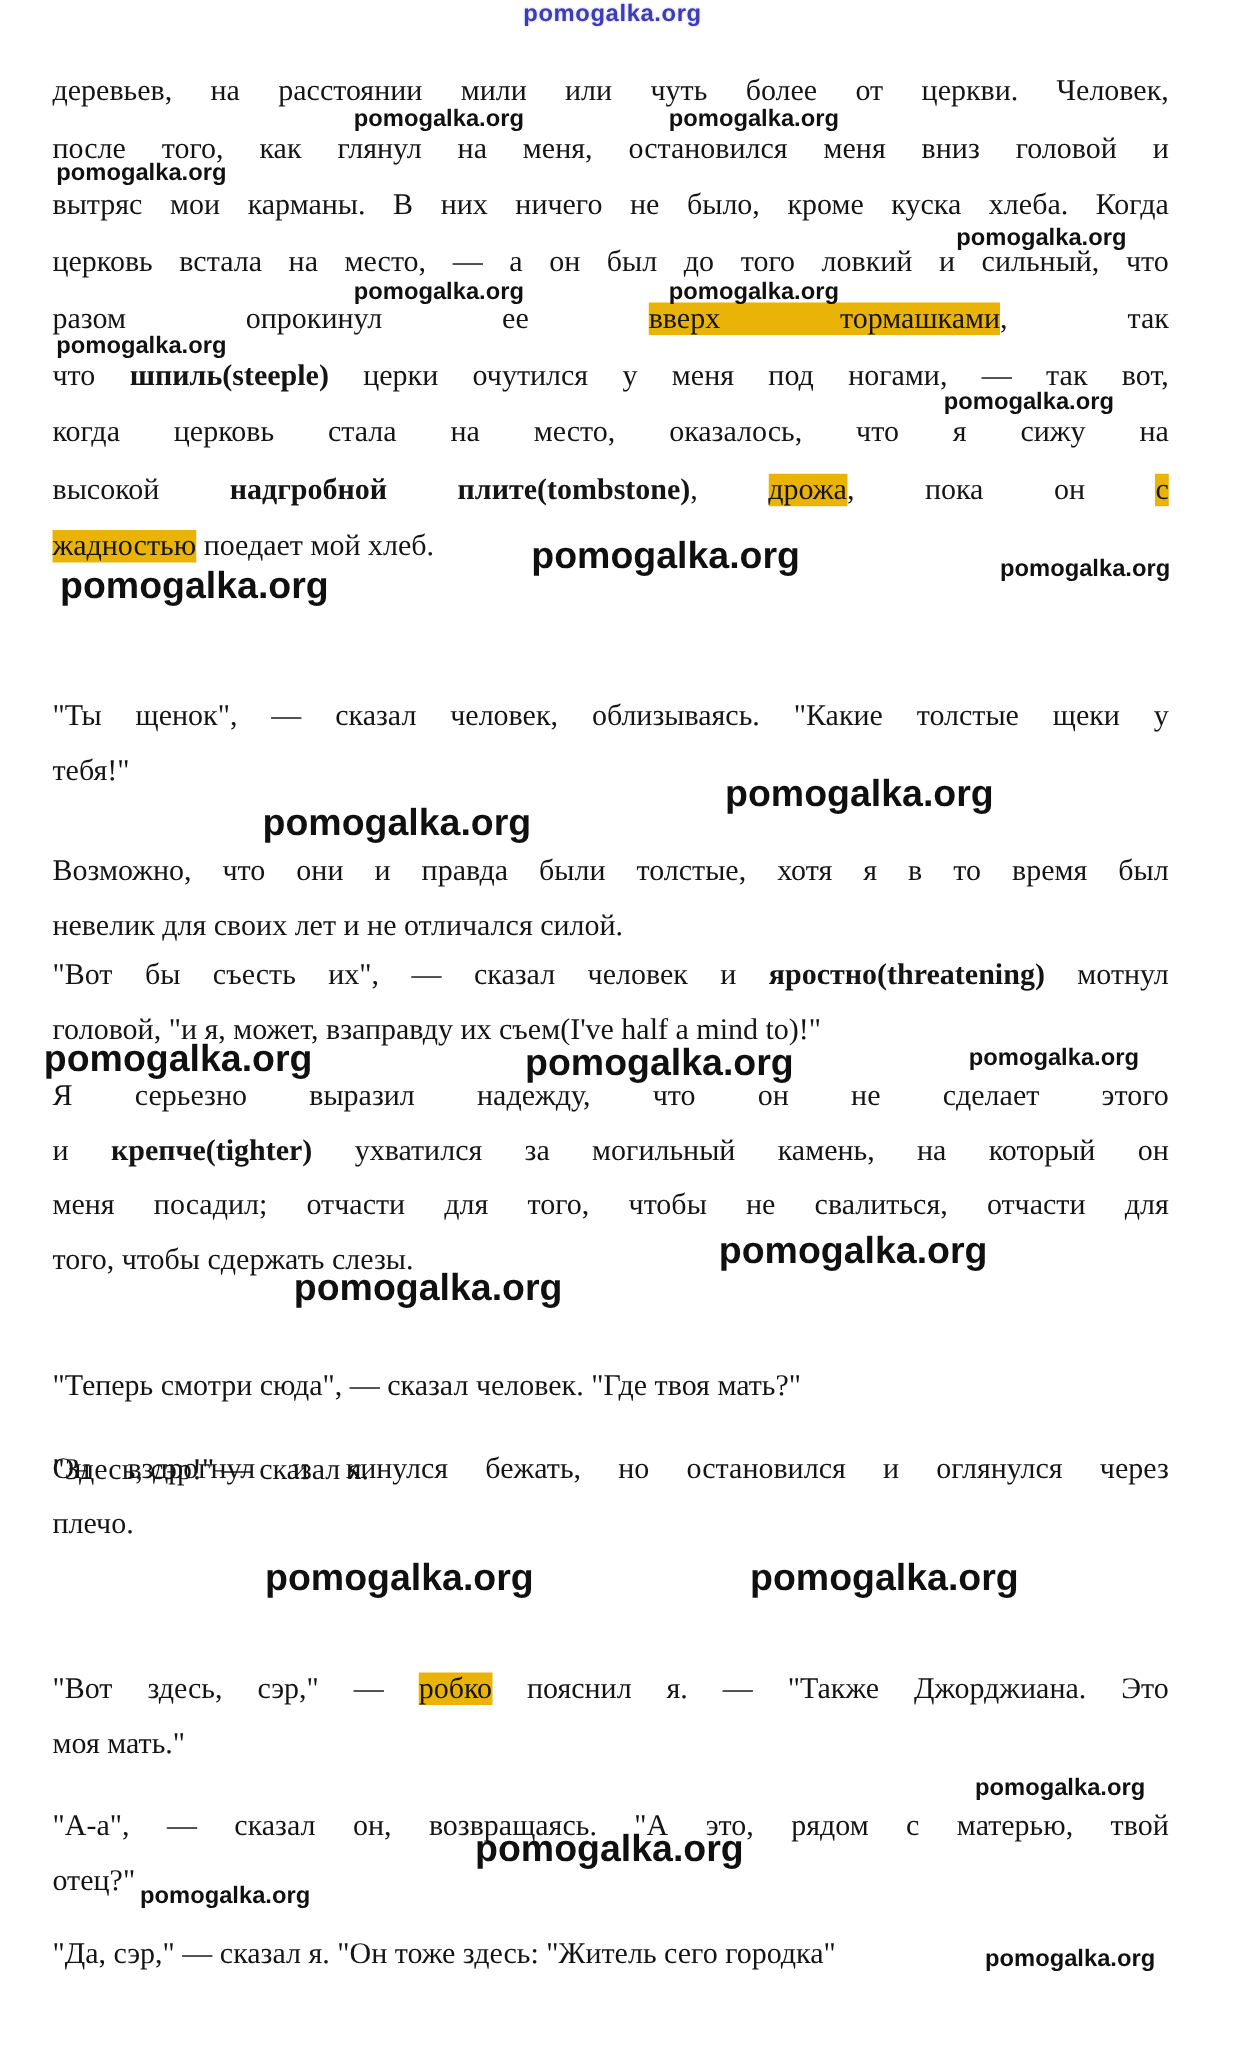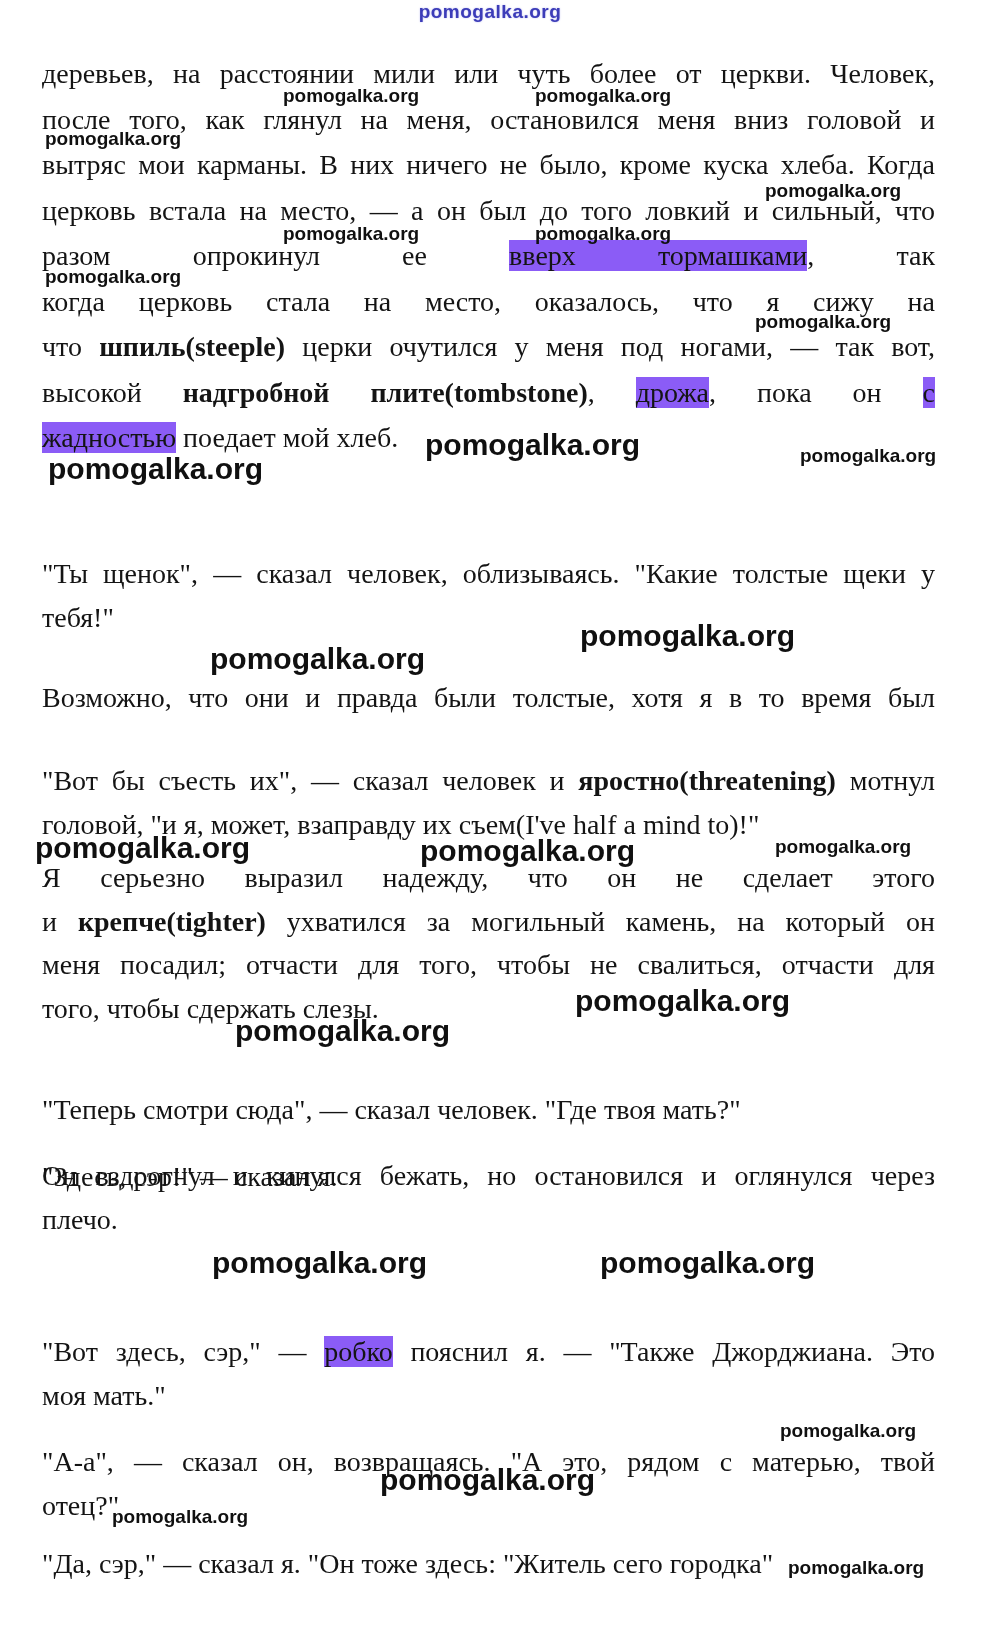--- a/index.html
+++ b/index.html
@@ -7,27 +7,27 @@
     position:relative;
     width:980px;height:1650px;
     background:#ffffff;
     overflow:hidden;
     font-family:"Liberation Serif","DejaVu Serif",serif;
     color:#141414;
   }
   .para{
     position:absolute;
     left:42px;width:893px;
-    font-size:28px;
+    font-size:24px;
   }
   .line{min-height:1em;}
   .line.just{text-align:justify;text-align-last:justify;}
   .line.last{text-align:center;text-align-last:left;}
   .seg-bold{font-weight:bold;}
-  .seg-hl{background:#8b5cf6;}
+  .seg-hl{background:#eab308;}
   .wm{
     position:absolute;
     font-family:"Liberation Sans","DejaVu Sans",sans-serif;
     font-weight:700;
     color:#101010;
     white-space:nowrap;
     line-height:1.1;
   }
   .wm-small{font-size:19px;}
   .wm-large{font-size:30px;}
@@ -48,31 +48,32 @@
 
 <div id="page">
   <div class="wm-top">pomogalka.org</div>
   <div id="doc-body">
       <div class="para" style="top: 51px; line-height: 45.5px;">
         <div class="line just"><span>деревьев, на расстоянии мили или чуть более от церкви. Человек,</span></div>
         <div class="line just"><span>после того, как глянул на меня, остановился меня вниз головой и</span></div>
         <div class="line just"><span>вытряс мои карманы. В них ничего не было, кроме куска хлеба. Когда</span></div>
         <div class="line just"><span>церковь встала на место, — а он был до того ловкий и сильный, что</span></div>
         <div class="line just"><span>разом опрокинул ее </span><span class="seg-hl">вверх тормашками</span><span>, так</span></div>
+        <div class="line just"><span>что </span><span class="seg-bold">шпиль(steeple)</span><span> церки очутился у меня под ногами, — так вот,</span></div>
         <div class="line just"><span>когда церковь стала на место, оказалось, что я сижу на</span></div>
-        <div class="line just"><span>что </span><span class="seg-bold">шпиль(steeple)</span><span> церки очутился у меня под ногами, — так вот,</span></div>
         <div class="line just"><span>высокой </span><span class="seg-bold">надгробной плите(tombstone)</span><span>, </span><span class="seg-hl">дрожа</span><span>, пока он </span><span class="seg-hl">с</span></div>
         <div class="line last"><span class="seg-hl">жадностью</span><span> поедает мой хлеб.</span></div>
       </div>
       <div class="para" style="top: 552px; line-height: 43.5px;">
         <div class="line just"><span>"Ты щенок", — сказал человек, облизываясь. "Какие толстые щеки у</span></div>
         <div class="line last"><span>тебя!"</span></div>
       </div>
       <div class="para" style="top: 676px; line-height: 43.5px;">
         <div class="line just"><span>Возможно, что они и правда были толстые, хотя я в то время был</span></div>
+        <div class="line last"><span>невелик для своих лет и не отличался силой.</span></div>
       </div>
       <div class="para" style="top: 759px; line-height: 43.5px;">
         <div class="line just"><span>"Вот бы съесть их", — сказал человек и </span><span class="seg-bold">яростно(threatening)</span><span> мотнул</span></div>
         <div class="line last"><span>головой, "и я, может, взаправду их съем(I've half a mind to)!"</span></div>
       </div>
       <div class="para" style="top: 856px; line-height: 43.5px;">
         <div class="line just"><span>Я серьезно выразил надежду, что он не сделает этого</span></div>
         <div class="line just"><span>и </span><span class="seg-bold">крепче(tighter)</span><span> ухватился за могильный камень, на который он</span></div>
         <div class="line just"><span>меня посадил; отчасти для того, чтобы не свалиться, отчасти для</span></div>
         <div class="line last"><span>того, чтобы сдержать слезы.</span></div>

